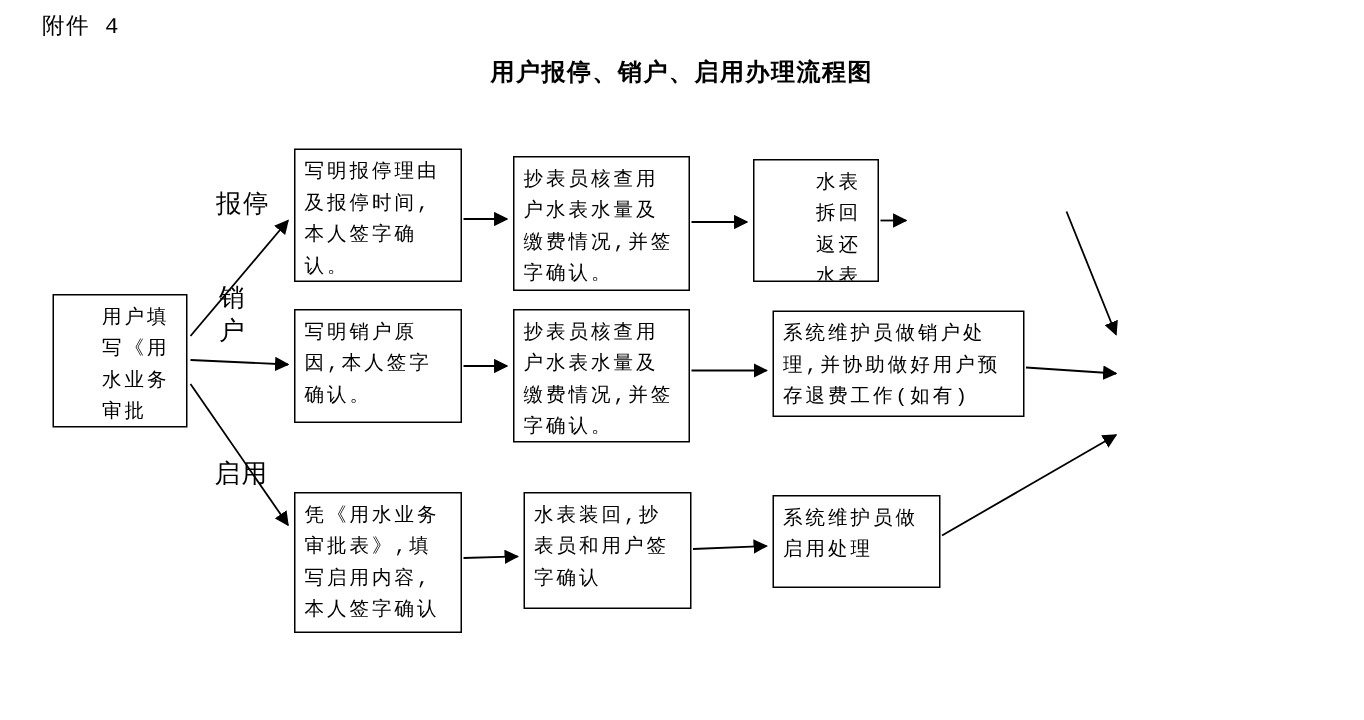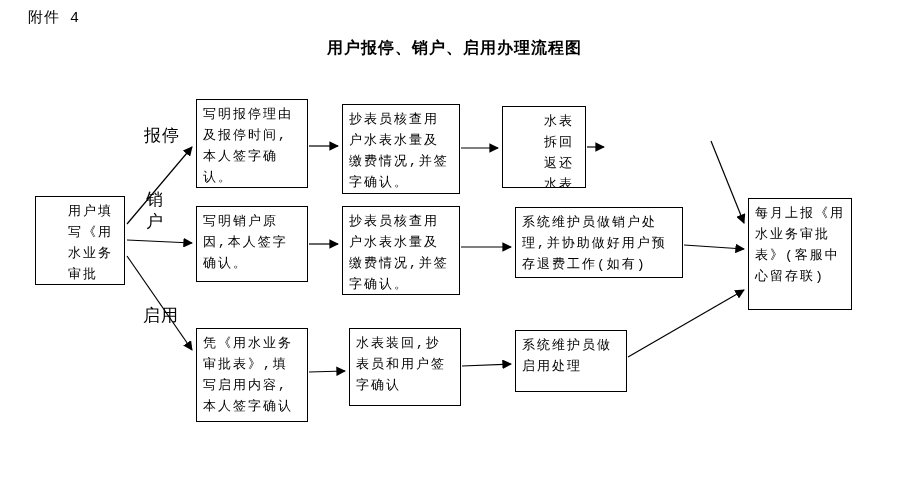--- a/index.html
+++ b/index.html
@@ -115,15 +115,14 @@
   <div class="box" style="left:502px; top:106px; width:84px; height:82px;padding-left:41px;">水表拆回返还水表所,并做好</div>
 
   <div class="box" style="left:196px; top:206px; width:112px; height:76px;">写明销户原因,本人签字确认。</div>
   <div class="box" style="left:342px; top:206px; width:118px; height:89px;">抄表员核查用户水表水量及缴费情况,并签字确认。</div>
   <div class="box" style="left:196px; top:328px; width:112px; height:94px;">凭《用水业务审批表》,填写启用内容,本人签字确认</div>
 
   <div class="box" style="left:515px; top:207px; width:168px; height:71px;">系统维护员做销户处理,并协助做好用户预存退费工作(如有)</div>
   <div class="box" style="left:349px; top:328px; width:112px; height:78px;">水表装回,抄表员和用户签字确认</div>
   <div class="box" style="left:515px; top:330px; width:112px; height:62px;">系统维护员做启用处理</div>
 
-  <div class="box" style="left:748px; top:198px; width:104px; height:112px;">每月上报《用水业务审批表》(客服中心留存联)</div>
 
 </div>
 
 </body></html>

